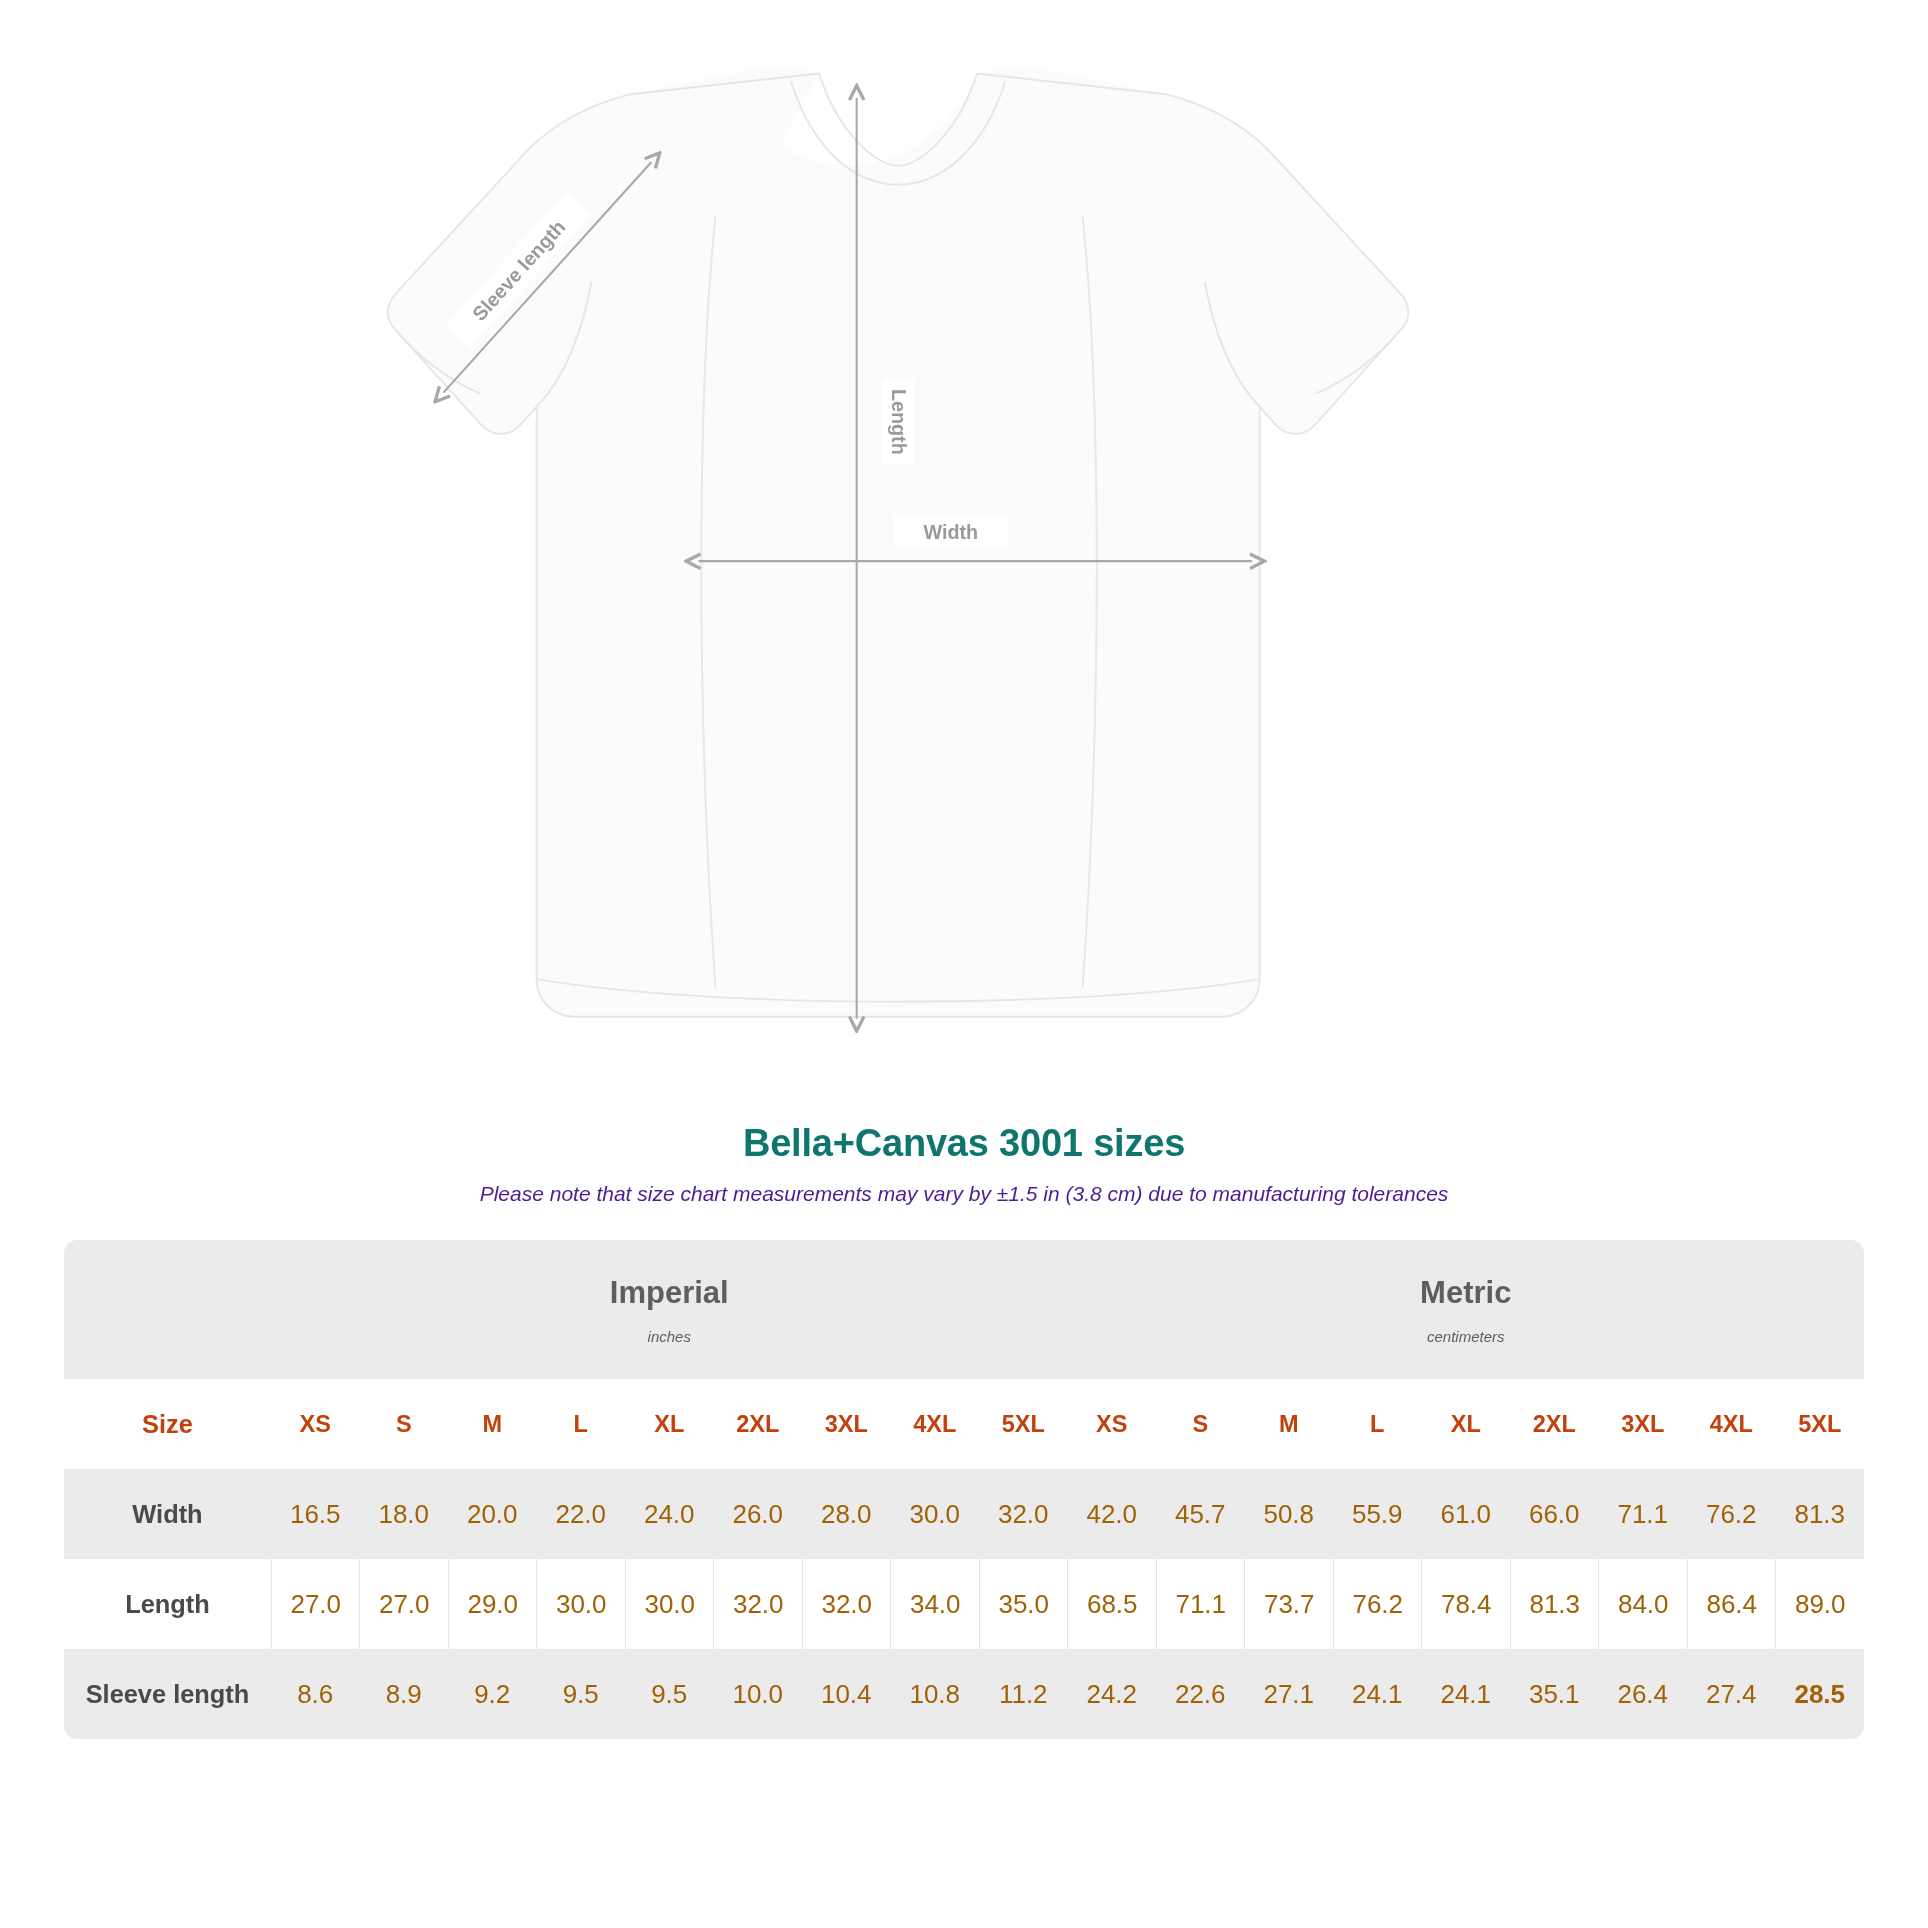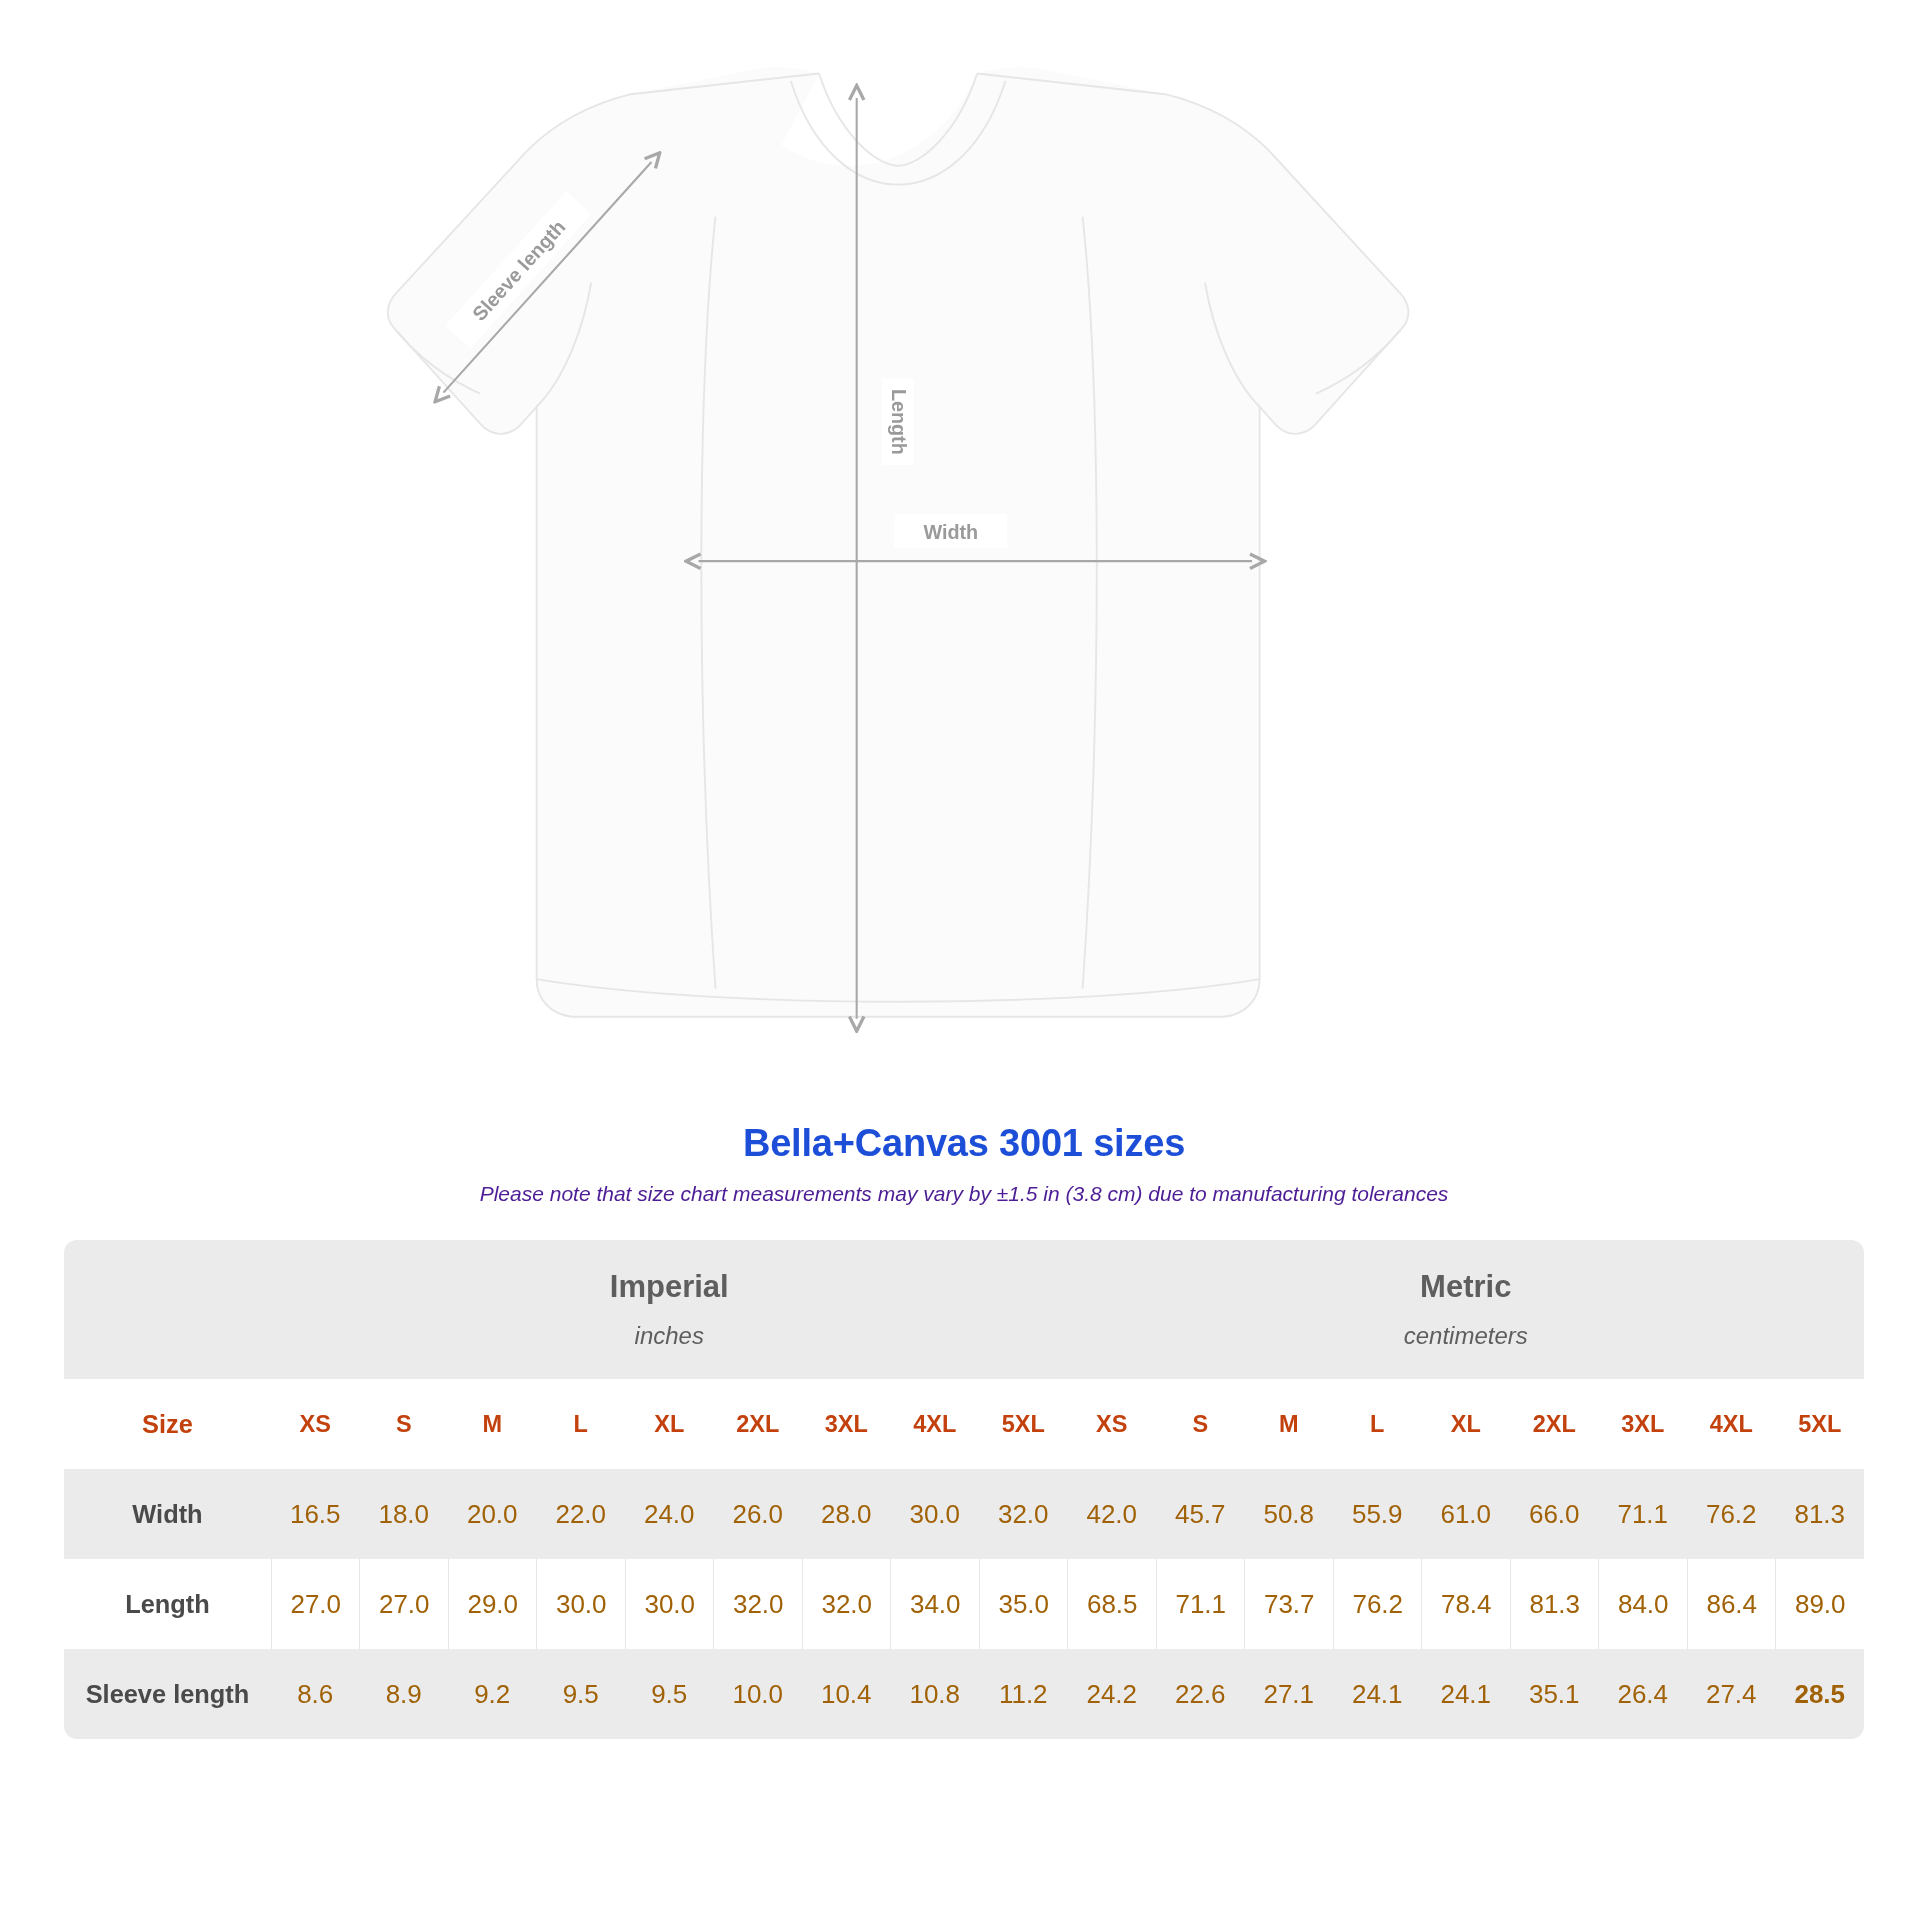--- a/index.html
+++ b/index.html
@@ -26,21 +26,21 @@
   .illus svg { display: block; }
 
   
   .heading-wrap {
     text-align: center;
     margin-top: 11.3px;
   }
   .chart-title {
     font-size: 38px;
     font-weight: bold;
-    color: #1d4ed8;
+    color: #0f766e;
     letter-spacing: -0.2px;
     margin: 0;
   }
   .chart-note {
     font-size: 21px;
     font-style: italic;
     color: #4c1d95;
     margin-top: 17px;
   }
 
@@ -70,21 +70,21 @@
   }
   .sys-row td:first-child { border-top-left-radius: 13px; }
   .sys-row td:last-child  { border-top-right-radius: 13px; }
   .sys-name {
     font-size: 31px;
     font-weight: bold;
     color: #5e5e5e;
     line-height: 1.15;
   }
   .sys-unit {
-    font-size: 24px;
+    font-size: 15px;
     font-style: italic;
     color: #5e5e5e;
     margin-top: 17px;
   }
 
   
   .size-row td {
     height: 90px;
     background: #ffffff;
     font-weight: bold;

